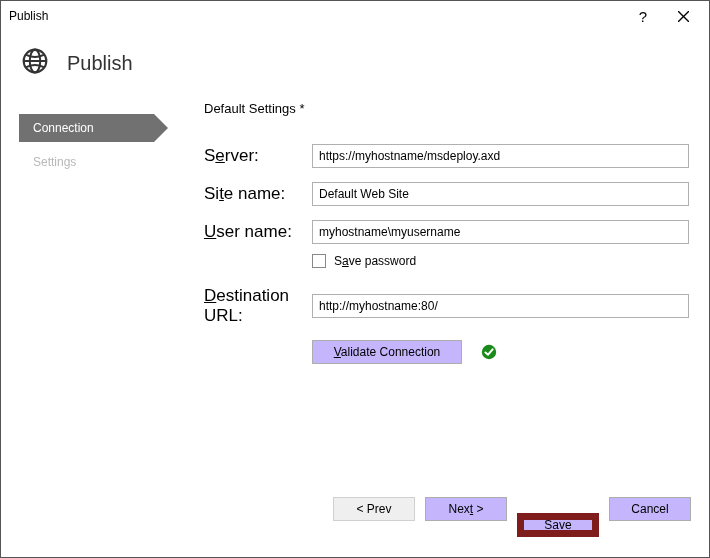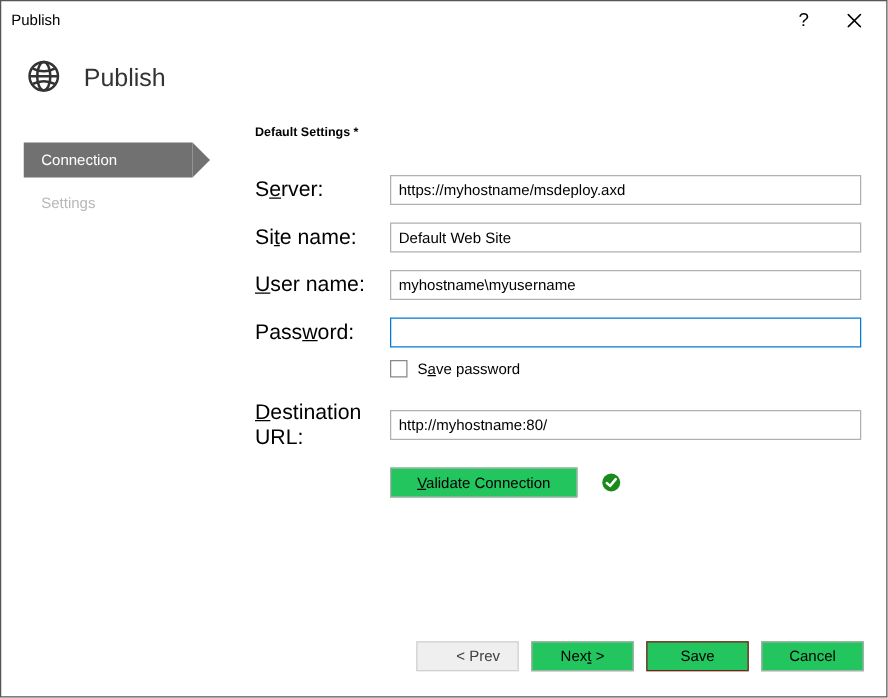--- a/index.html
+++ b/index.html
@@ -76,22 +76,22 @@
   .nav-item.inactive {
     color: #b8b8b8;
     padding-left: 14px;
   }
   
   .content {
     flex: 1;
     padding: 0 10px 0 30px;
   }
   .section-title {
-    font-size: 10px;
-    font-weight: 700;
+    font-size: 13px;
+    font-weight: 400;
     margin-bottom: 28px;
   }
   .form-row {
     display: flex;
     align-items: center;
     margin-bottom: 14px;
   }
   .form-row .lbl {
     width: 108px;
     font-size: 17px;
@@ -125,48 +125,48 @@
   .validate-row {
     display: flex;
     align-items: center;
     margin-left: 108px;
     margin-top: 8px;
   }
   .btn {
     height: 24px;
     min-width: 78px;
     padding: 0 14px;
-    background: #22c55e;
+    background: #c4b5fd;
     border: 1px solid #adadad;
     font-family: inherit;
     font-size: 12px;
     display: inline-flex;
     align-items: center;
     justify-content: center;
   }
   .btn:disabled, .btn.disabled {
-    color: #404040;
+    color: #000000;
     border-color: #d0d0d0;
     background: #efefef;
-    justify-content: flex-end;
   }
   .btn.validate { min-width: 150px; }
   .check-ok {
     width: 18px; height: 18px; margin-left: 18px;
   }
   
   .footer {
     display: flex;
     justify-content: flex-end;
     gap: 10px;
     padding: 12px 18px 20px 0;
   }
   .footer .btn { min-width: 82px; }
   .footer .btn.highlight {
-    border: 1px solid #7f1d1d;
+    border: 7px solid #7f1d1d;
+    margin-top: 16px;
   }
 </style>
 </head>
 <body>
 
 <div class="titlebar">
   <span class="title">Publish</span>
   <div class="ctl">
     <span style="font-size:15px;">?</span>
   </div>
@@ -213,24 +213,20 @@
     <div class="form-row">
       <div class="lbl">Si<u>t</u>e name:</div>
       <input type="text" value="Default Web Site" style="">
     </div>
 
     <div class="form-row">
       <div class="lbl"><u>U</u>ser name:</div>
       <input type="text" value="myhostname\myusername" style="">
     </div>
 
-    <div class="form-row">
-      <div class="lbl">Pass<u>w</u>ord:</div>
-      <input type="password" class="focused" value="" style="">
-    </div>
 
     <div class="checkbox-row">
       <div class="cb"></div>
       <span>S<u>a</u>ve password</span>
     </div>
 
     <div class="form-row">
       <div class="lbl"><u>D</u>estination URL:</div>
       <input type="text" value="http://myhostname:80/" style="">
     </div>

